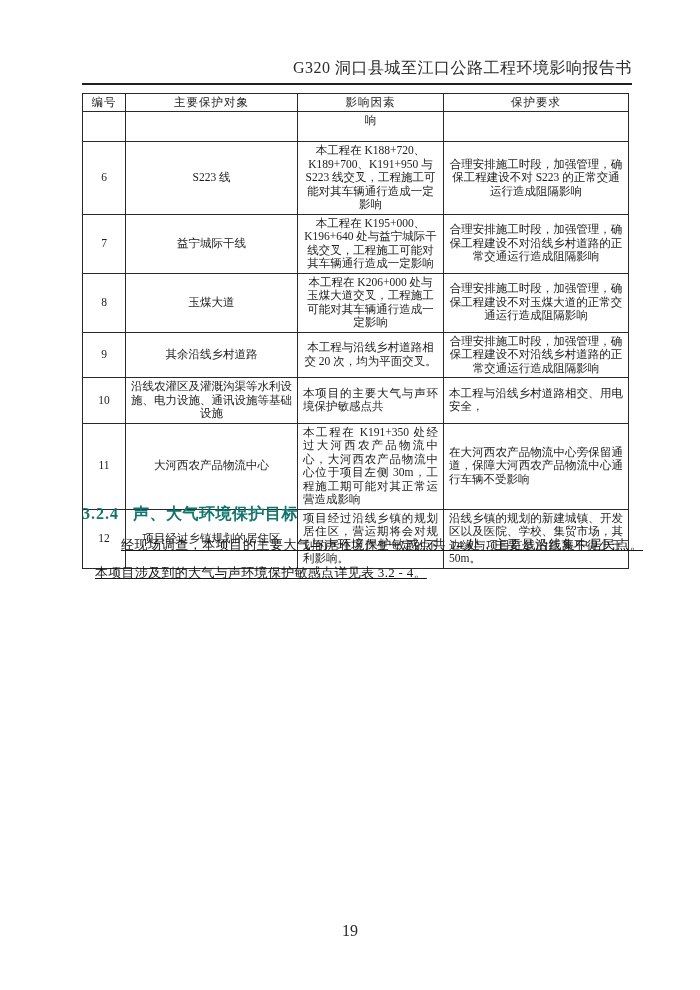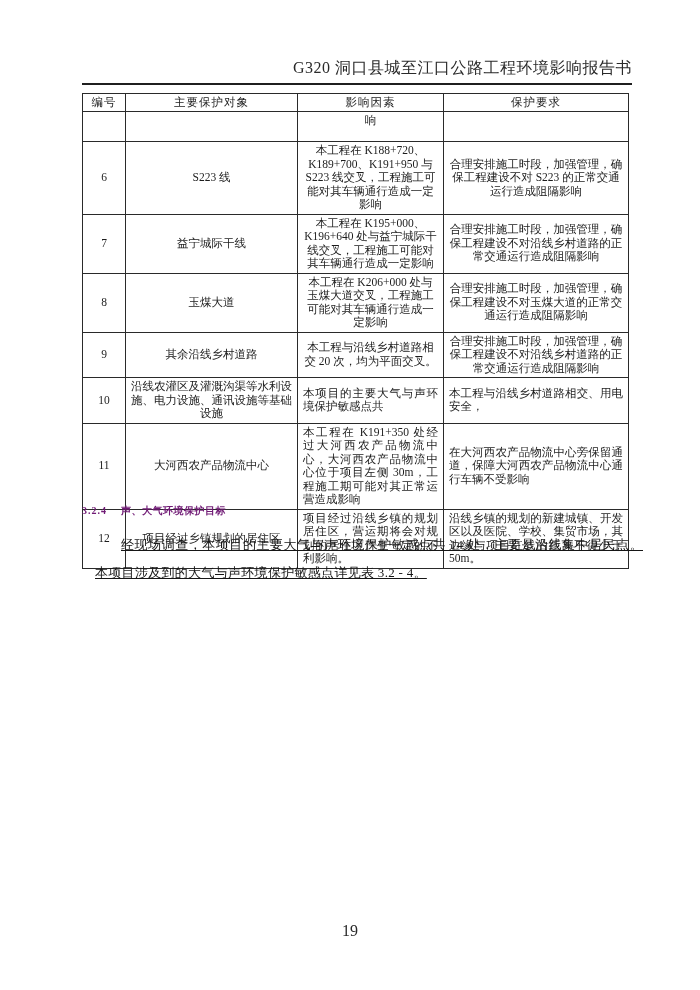--- a/index.html
+++ b/index.html
@@ -54,24 +54,24 @@
     font-family: Liberation Mono, monospace;
   }
   .doc-table tr.partial-row td { vertical-align: top; }
   .doc-table td.cell-left { text-align: justify; text-align-last: left; }
   .doc-table td.cell-no { letter-spacing: 0; }
   
   .section-heading {
     position: absolute;
     top: 504px;
     left: 82px;
-    font-size: 10px;
+    font-size: 16px;
     font-weight: bold;
     letter-spacing: 0.5px;
-    color: #701a75;
+    color: #0f766e;
   }
   .section-heading .sec-num { margin-right: 14px; letter-spacing: 1px; }
   
   .body-paragraph {
     position: absolute;
     top: 531px;
     left: 95px;
     width: 548px;
     font-size: 13px;
     line-height: 28px;

